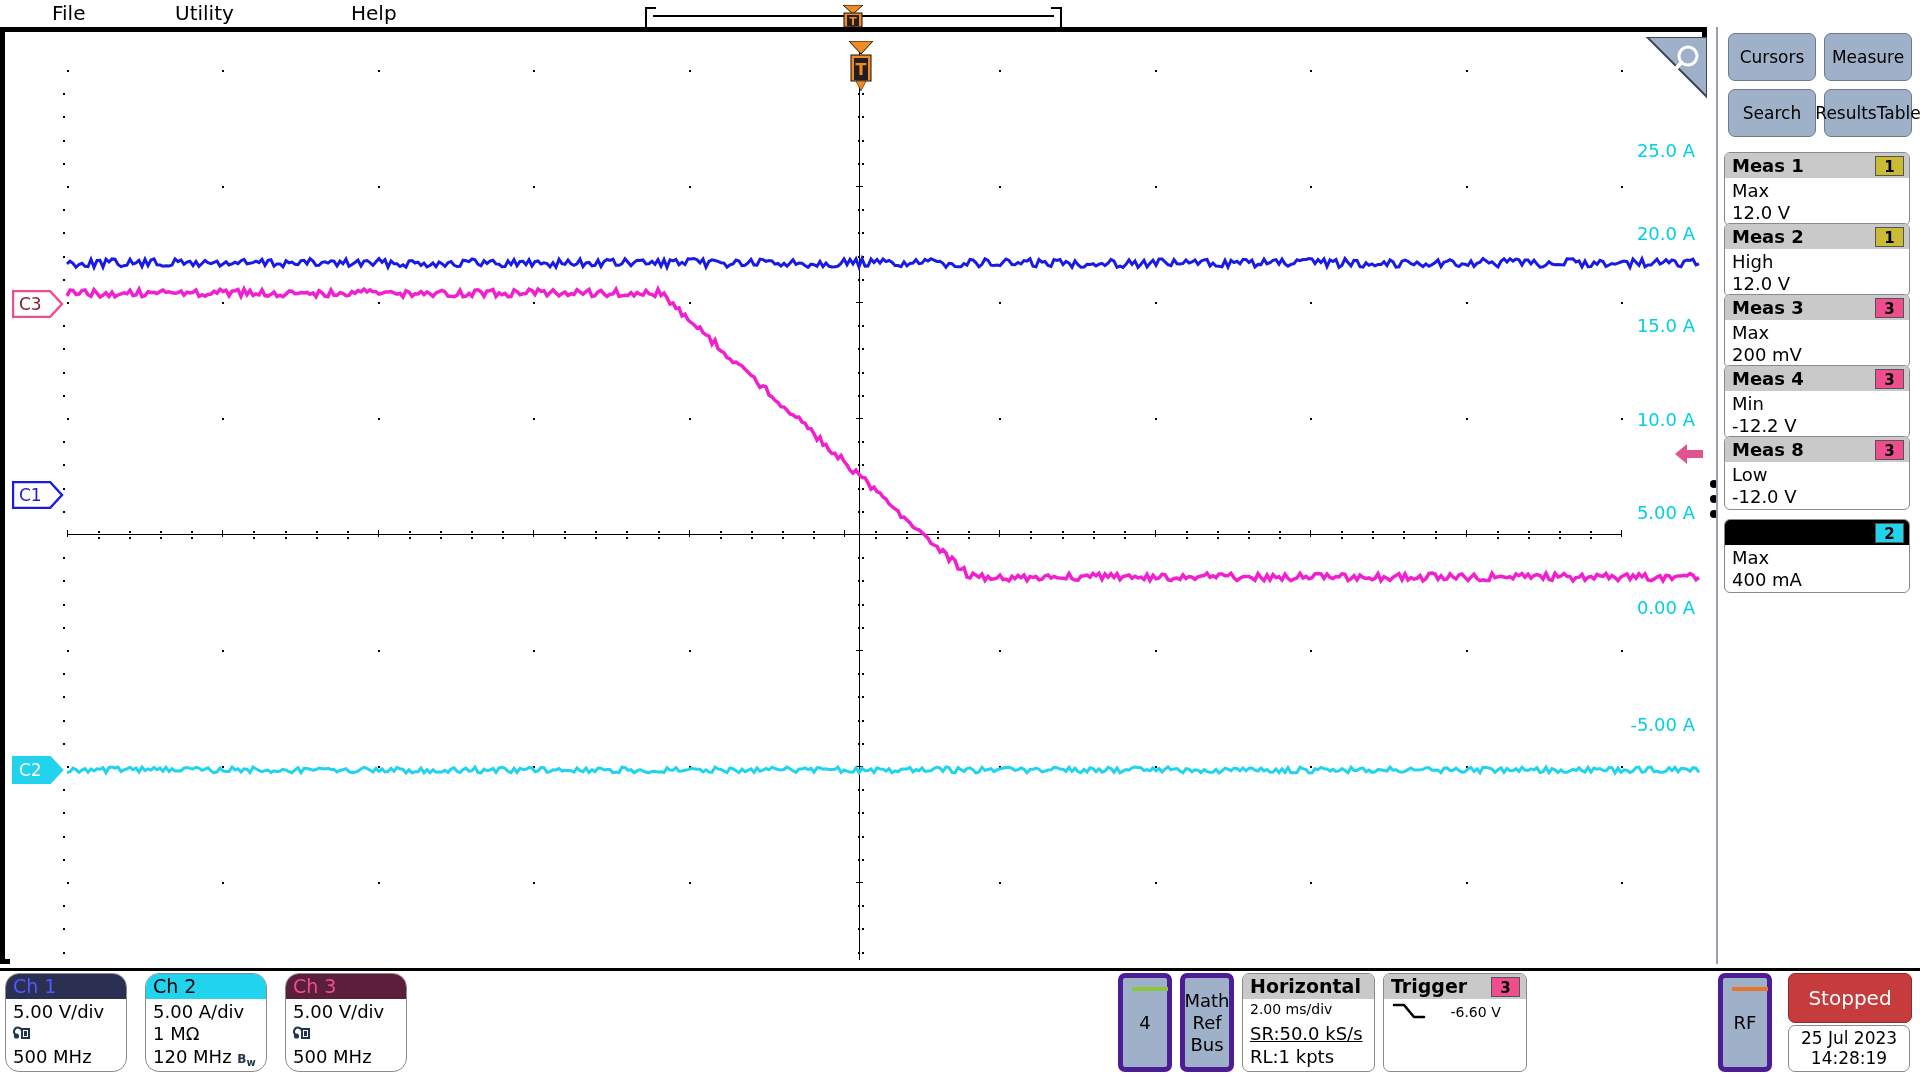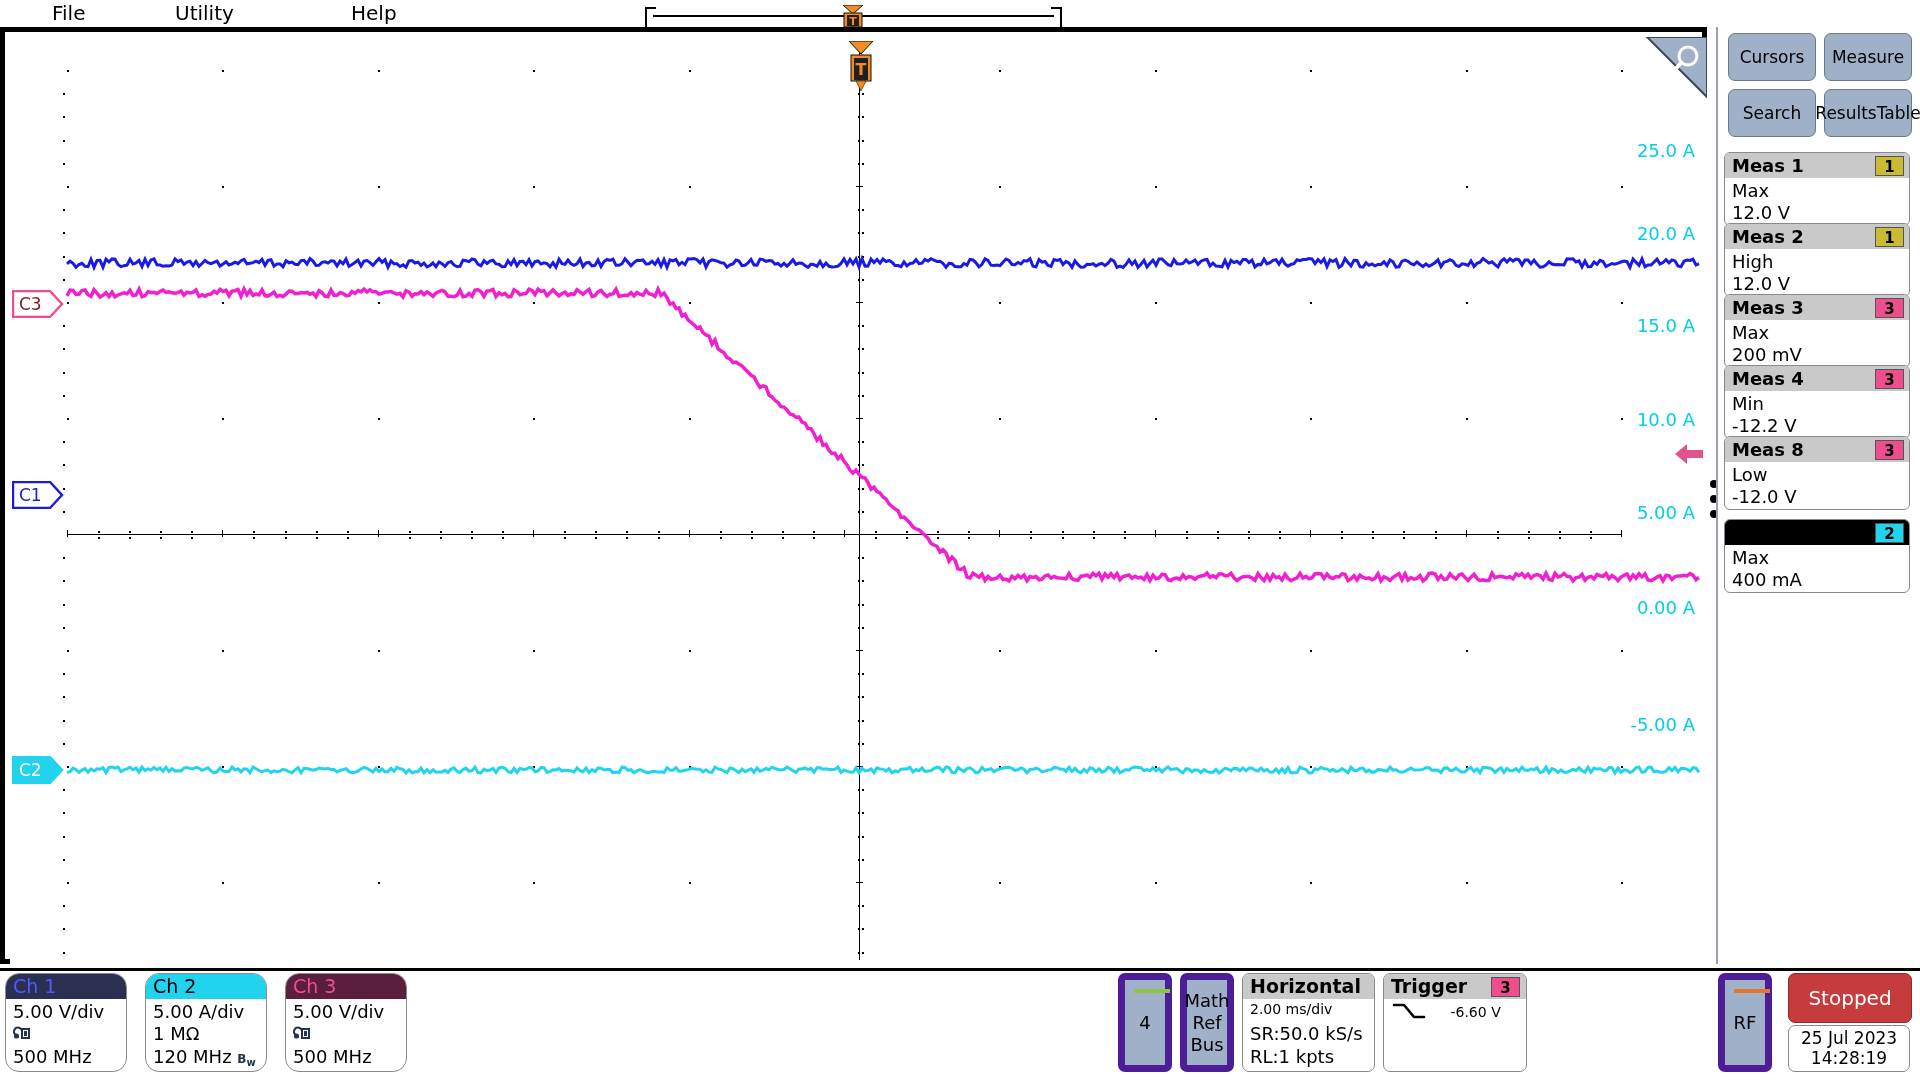--- a/index.html
+++ b/index.html
@@ -84,33 +84,33 @@
   .chbox{position:absolute;top:5px;width:122px;height:99px;border:1px solid #8a8a8a;
          border-radius:14px;background:#fff;box-sizing:border-box;overflow:hidden;}
   .chbox .chhead{height:25px;position:relative;}
   .chbox .chname{position:absolute;left:7px;top:1px;font-size:19px;}
   .chbox .l1{position:absolute;left:7px;top:27px;font-size:18px;color:#000;white-space:nowrap;}
   .chbox .l2{position:absolute;left:7px;top:49px;font-size:18px;color:#000;white-space:nowrap;}
   .chbox .l3{position:absolute;left:7px;top:72px;font-size:18px;color:#000;white-space:nowrap;}
   .probe-ic{position:absolute;left:7px;top:50px;}
 
   .vbtn{position:absolute;top:5px;width:54px;height:99px;background:#9fb0c9;
-        border:7px solid #4c1d95;border-radius:7px;box-sizing:border-box;
+        border:5px solid #4c1d95;border-radius:7px;box-sizing:border-box;
         display:flex;align-items:center;justify-content:center;
         font-size:18px;color:#000;text-align:center;line-height:22px;}
   .vbtn .topline{position:absolute;left:9px;top:9px;width:36px;height:4px;}
 
   .ibox{position:absolute;top:5px;height:99px;border:1px solid #8a8a8a;border-radius:7px;
         background:#fff;box-sizing:border-box;overflow:hidden;}
   .ibox .ihead{height:25px;background:#c9c9c9;position:relative;}
   .ibox .ititle{position:absolute;left:7px;top:1px;font-size:19px;font-weight:bold;color:#000;}
   .ibox .ibadge{position:absolute;right:6px;top:3px;width:29px;height:20px;font-size:15px;
         font-weight:bold;text-align:center;line-height:20px;border:1px solid #555;box-sizing:border-box;}
   .ibox .r1{position:absolute;left:7px;top:27px;font-size:14px;color:#000;white-space:nowrap;}
-  .ibox .r2{position:absolute;left:7px;top:49px;font-size:18px;color:#000;white-space:nowrap;}
+  .ibox .r2{position:absolute;left:7px;top:49px;font-size:18px;color:#000;white-space:nowrap;text-decoration:underline;}
   .ibox .r3{position:absolute;left:7px;top:72px;font-size:18px;color:#000;white-space:nowrap;}
 
   #stopped{position:absolute;top:5px;left:1788px;width:122px;height:48px;background:#c63c3c;
         border:1px solid #8f2a2a;border-radius:7px;color:#fff;font-size:20px;
         display:flex;align-items:center;justify-content:center;}
   #datetime{position:absolute;top:57px;left:1788px;width:122px;height:47px;border:1px solid #8a8a8a;
         border-radius:7px;background:#fff;box-sizing:border-box;text-align:center;}
   #datetime .d{font-size:17px;color:#000;margin-top:2px;}
   #datetime .t{font-size:17px;color:#000;}
 </style>

